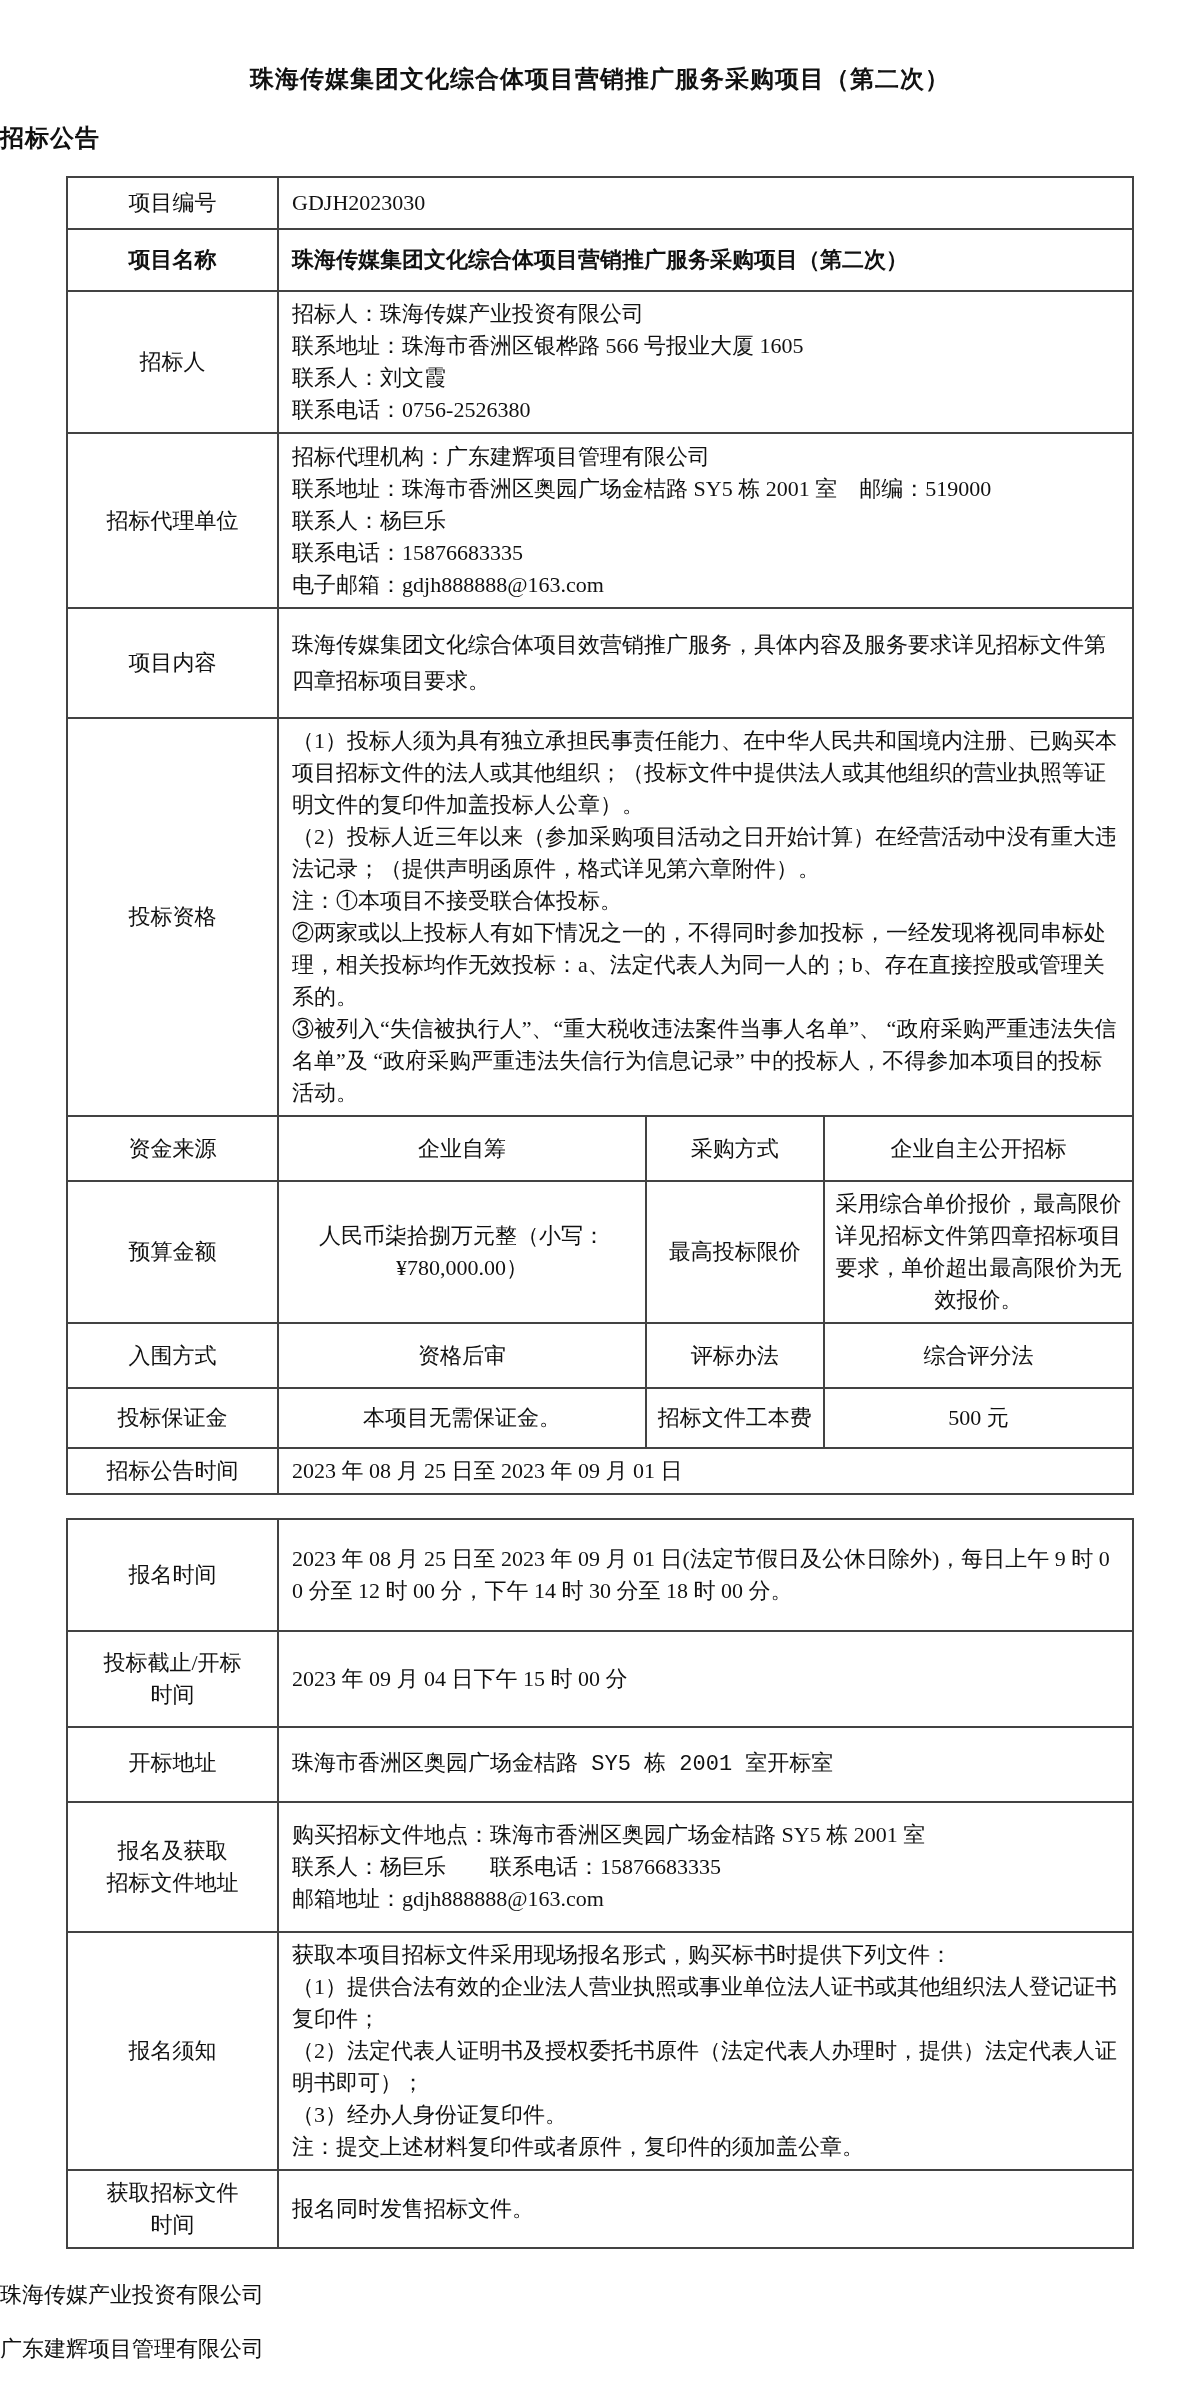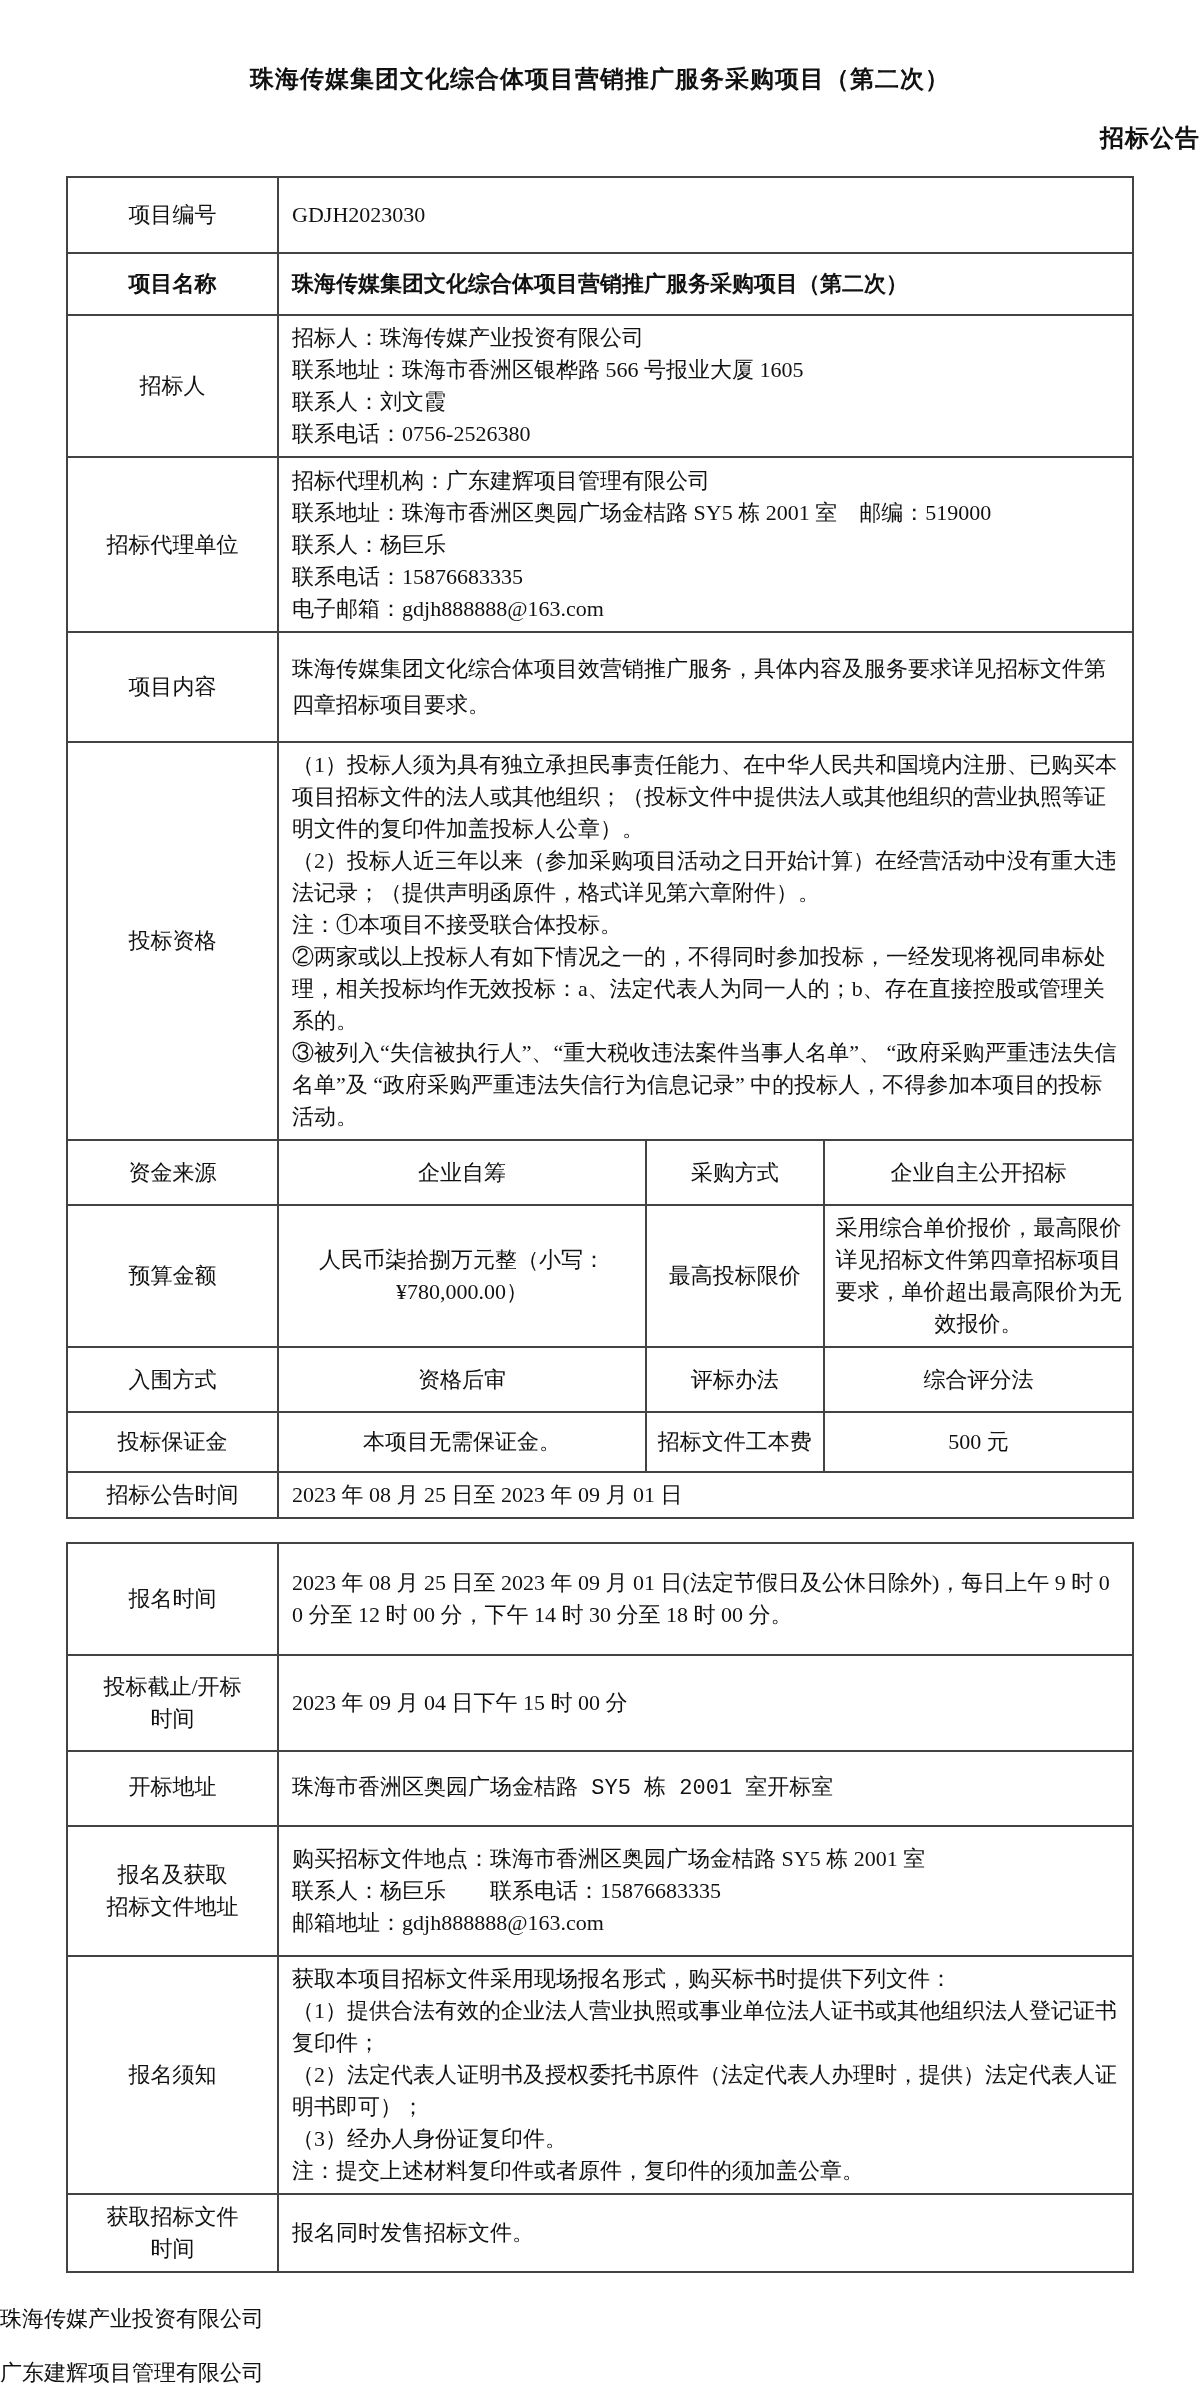--- a/index.html
+++ b/index.html
@@ -19,21 +19,21 @@
   .doc-title {
     margin: 0;
     text-align: center;
     font-size: 24px;
     font-weight: bold;
     line-height: 34px;
     letter-spacing: 1px;
   }
   .doc-subtitle {
     margin: 26px 0 0 0;
-    text-align: right;
+    text-align: left;
     font-size: 24px;
     font-weight: bold;
     line-height: 32px;
     letter-spacing: 1px;
   }
   table.doc-table {
     width: 1068px;
     margin: 0 auto;
     border-collapse: collapse;
     table-layout: fixed;
@@ -77,21 +77,21 @@
   <h2 class="doc-subtitle">招标公告</h2>
 
   <table class="doc-table tbl1">
     <colgroup>
       <col style="width:19.8%">
       <col style="width:34.5%">
       <col style="width:16.7%">
       <col style="width:29.0%">
     </colgroup>
     <tbody>
-      <tr style="height:76px;">
+      <tr style="height:52px;">
         <td class="lbl">项目编号</td>
         <td class="val" colspan="3">GDJH2023030</td>
       </tr>
       <tr style="height:62px;font-weight:bold;">
         <td class="lbl">项目名称</td>
         <td class="val" colspan="3">珠海传媒集团文化综合体项目营销推广服务采购项目（第二次）</td>
       </tr>
       <tr style="height:130px;">
         <td class="lbl">招标人</td>
         <td class="val" colspan="3">

